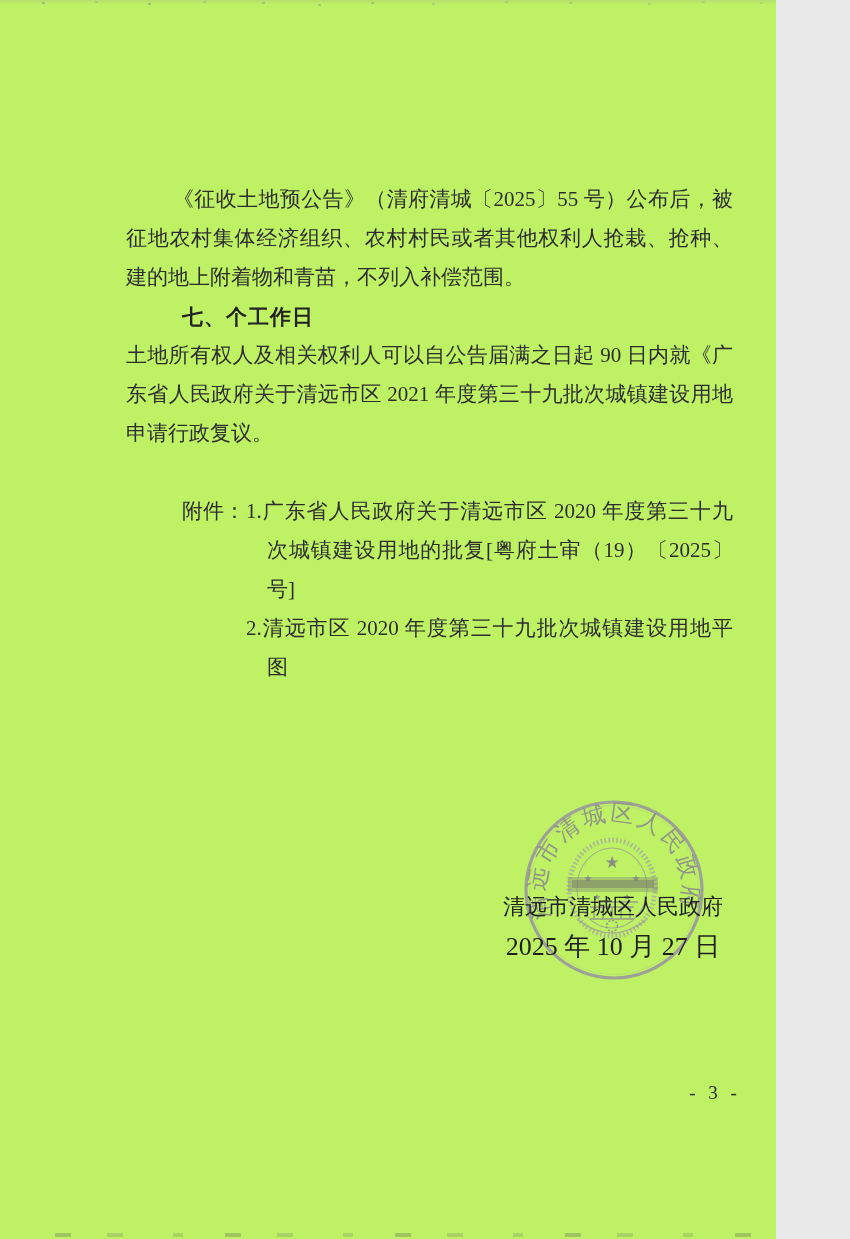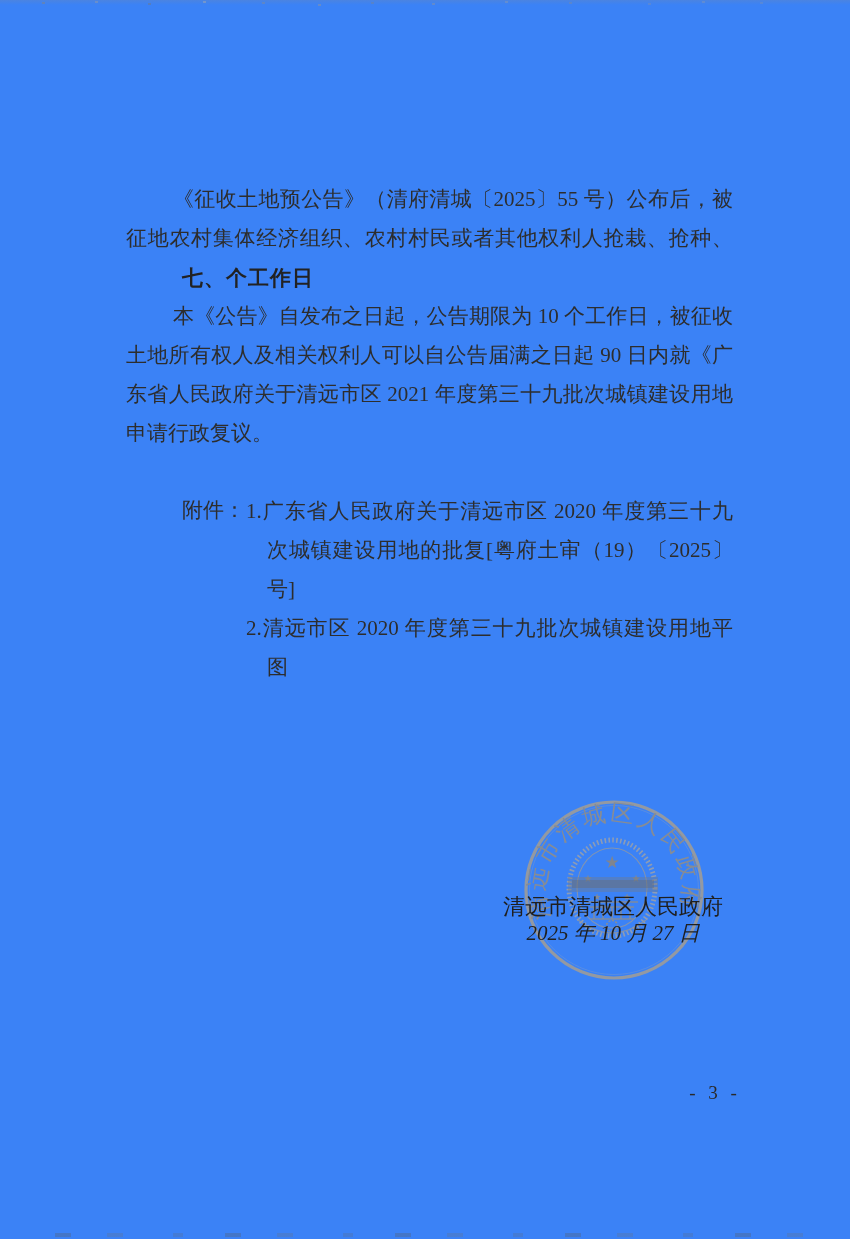--- a/index.html
+++ b/index.html
@@ -1,19 +1,19 @@
 <!DOCTYPE html>
 <html><head>
 <meta charset="utf-8">
 <style>
   html,body{margin:0;padding:0;background:#e8e8e8;}
   .page{
     position:relative;
-    width:850px;height:1239px;
-    background:#3b82f6;
+    width:776px;height:1239px;
+    background:#bef264;
     overflow:hidden;
     font-family:"Liberation Serif","DejaVu Serif",serif;
     color:#2d2d2d;
   }
   
   .noise-top{
     position:absolute;top:0;left:0;right:0;height:6px;
     background:linear-gradient(180deg, rgba(140,140,140,.20), rgba(255,255,255,0) 80%);
     pointer-events:none;
   }
@@ -53,31 +53,31 @@
     overflow:hidden;
   }
   .ind{padding-left:47px;box-sizing:border-box;}
   .heading{
     font-family:"Liberation Sans","DejaVu Sans",sans-serif;
     font-weight:700;padding-left:56px;box-sizing:border-box;
     letter-spacing:1px;color:#222;
   }
   .spacer{height:39px;}
   .att-line{position:relative;box-sizing:border-box;}
-  .att-label{position:absolute;left:56px;top:0;font-family:Liberation Mono, monospace;}
+  .att-label{position:absolute;left:56px;top:0;}
   .pl120{padding-left:120px;}
   .pl141{padding-left:141px;}
 
   
   .signature{
     position:absolute;left:468px;top:893px;width:290px;
     text-align:center;z-index:3;color:#1f1f1f;
   }
   .sig-name{font-size:22px;line-height:27px;letter-spacing:0px;}
-  .sig-date{font-size:21px;line-height:26px;font-style:italic;}
+  .sig-date{font-size:26px;line-height:26px;margin-top:14px;}
 
   
   .seal{position:absolute;left:522px;top:798px;width:184px;height:184px;z-index:2;opacity:.92;}
 
   
   .page-number{
     position:absolute;left:680px;top:1082px;width:70px;
     font-size:19px;letter-spacing:4px;color:#2a2a2a;text-align:center;
     font-family:"Liberation Serif","DejaVu Serif",serif;
   }
@@ -86,22 +86,22 @@
 <body>
 
 <div class="page">
 
   <div class="noise-top"></div>
   <div class="speck"></div>
 
   <div class="doc-body">
     <div class="ln jf ind">《征收土地预公告》（清府清城〔2025〕55 号）公布后，被</div>
     <div class="ln jf">征地农村集体经济组织、农村村民或者其他权利人抢栽、抢种、抢</div>
+    <div class="ln">建的地上附着物和青苗，不列入补偿范围。</div>
     <div class="ln heading">七、个工作日</div>
-    <div class="ln jf ind">本《公告》自发布之日起，公告期限为 10 个工作日，被征收</div>
     <div class="ln jf">土地所有权人及相关权利人可以自公告届满之日起 90 日内就《广</div>
     <div class="ln jf">东省人民政府关于清远市区 2021 年度第三十九批次城镇建设用地</div>
     <div class="ln">申请行政复议。</div>
     <div class="spacer"></div>
     <div class="ln att-line pl120">
       <span class="att-label">附件：</span>
       <span class="ln jf" style="display:block;">1.广东省人民政府关于清远市区 2020 年度第三十九批</span>
     </div>
     <div class="ln jf pl141" style="box-sizing:border-box;">次城镇建设用地的批复[粤府土审（19）〔2025〕130</div>
     <div class="ln pl141" style="box-sizing:border-box;">号]</div>

